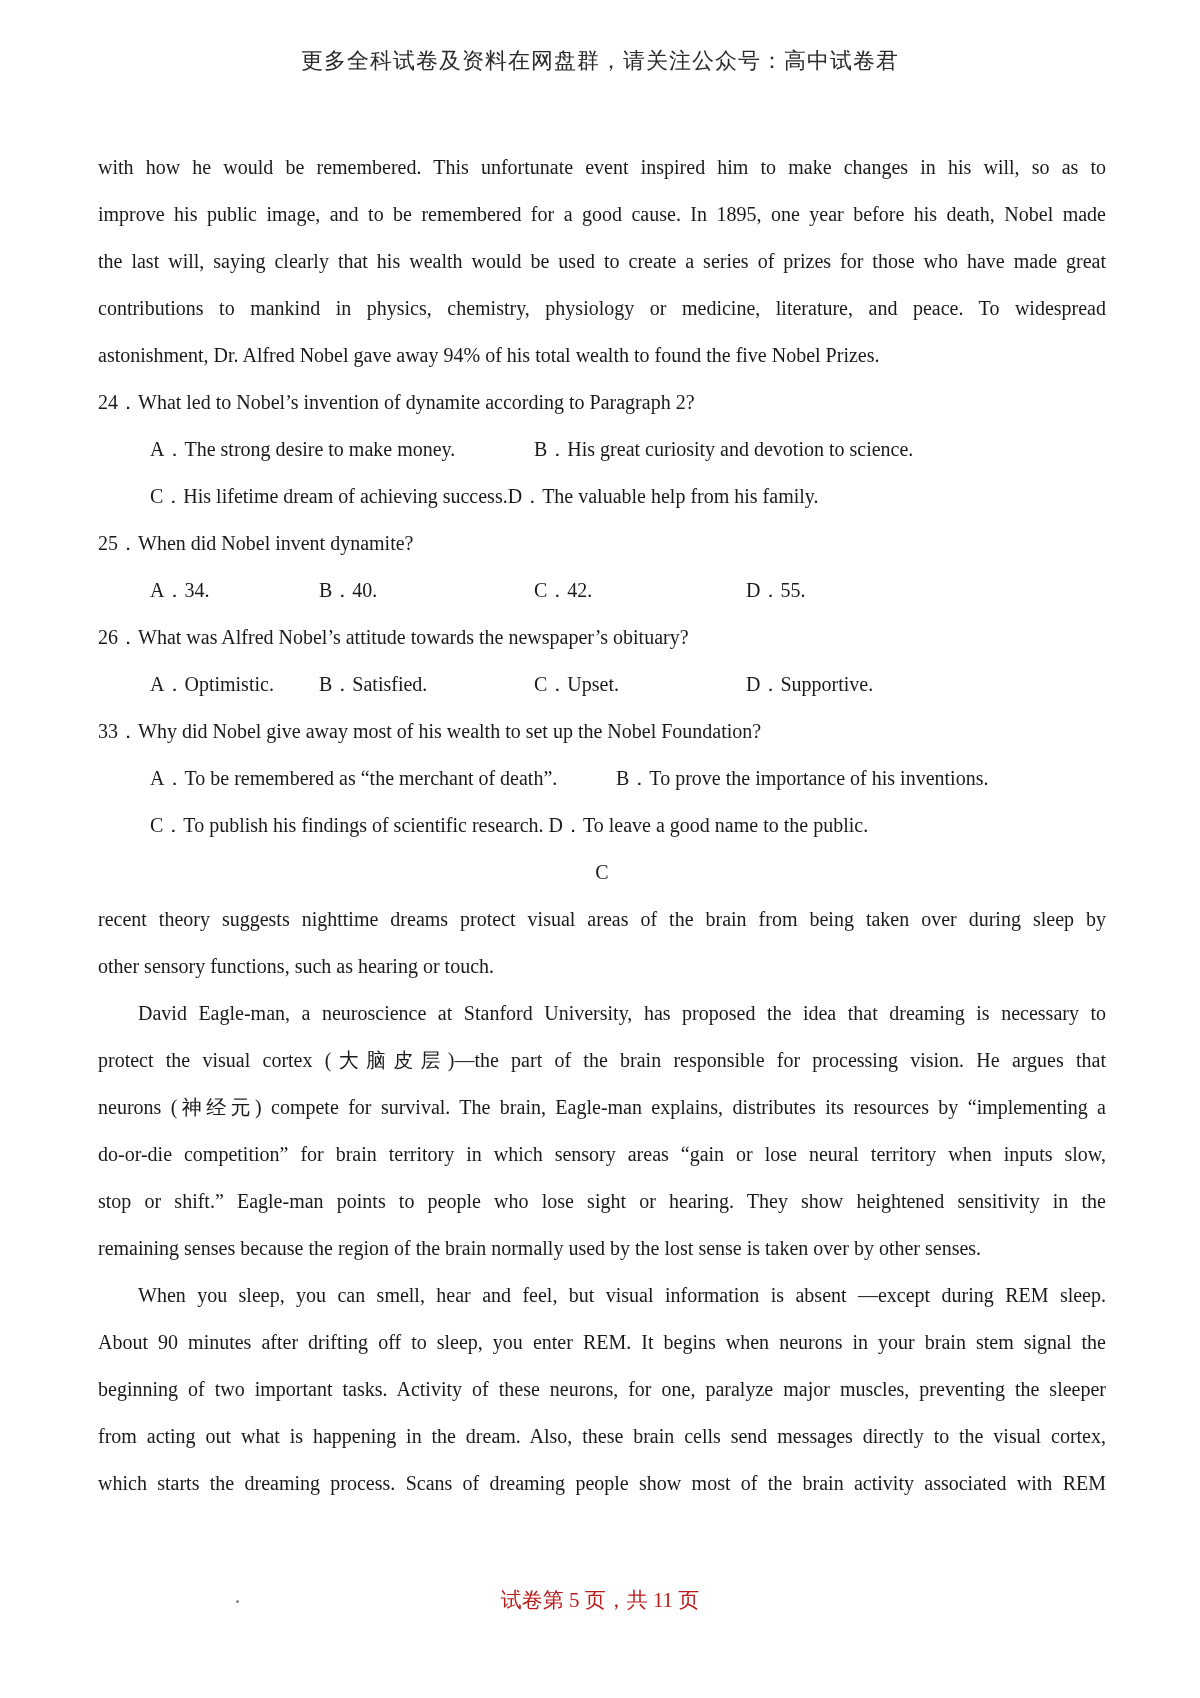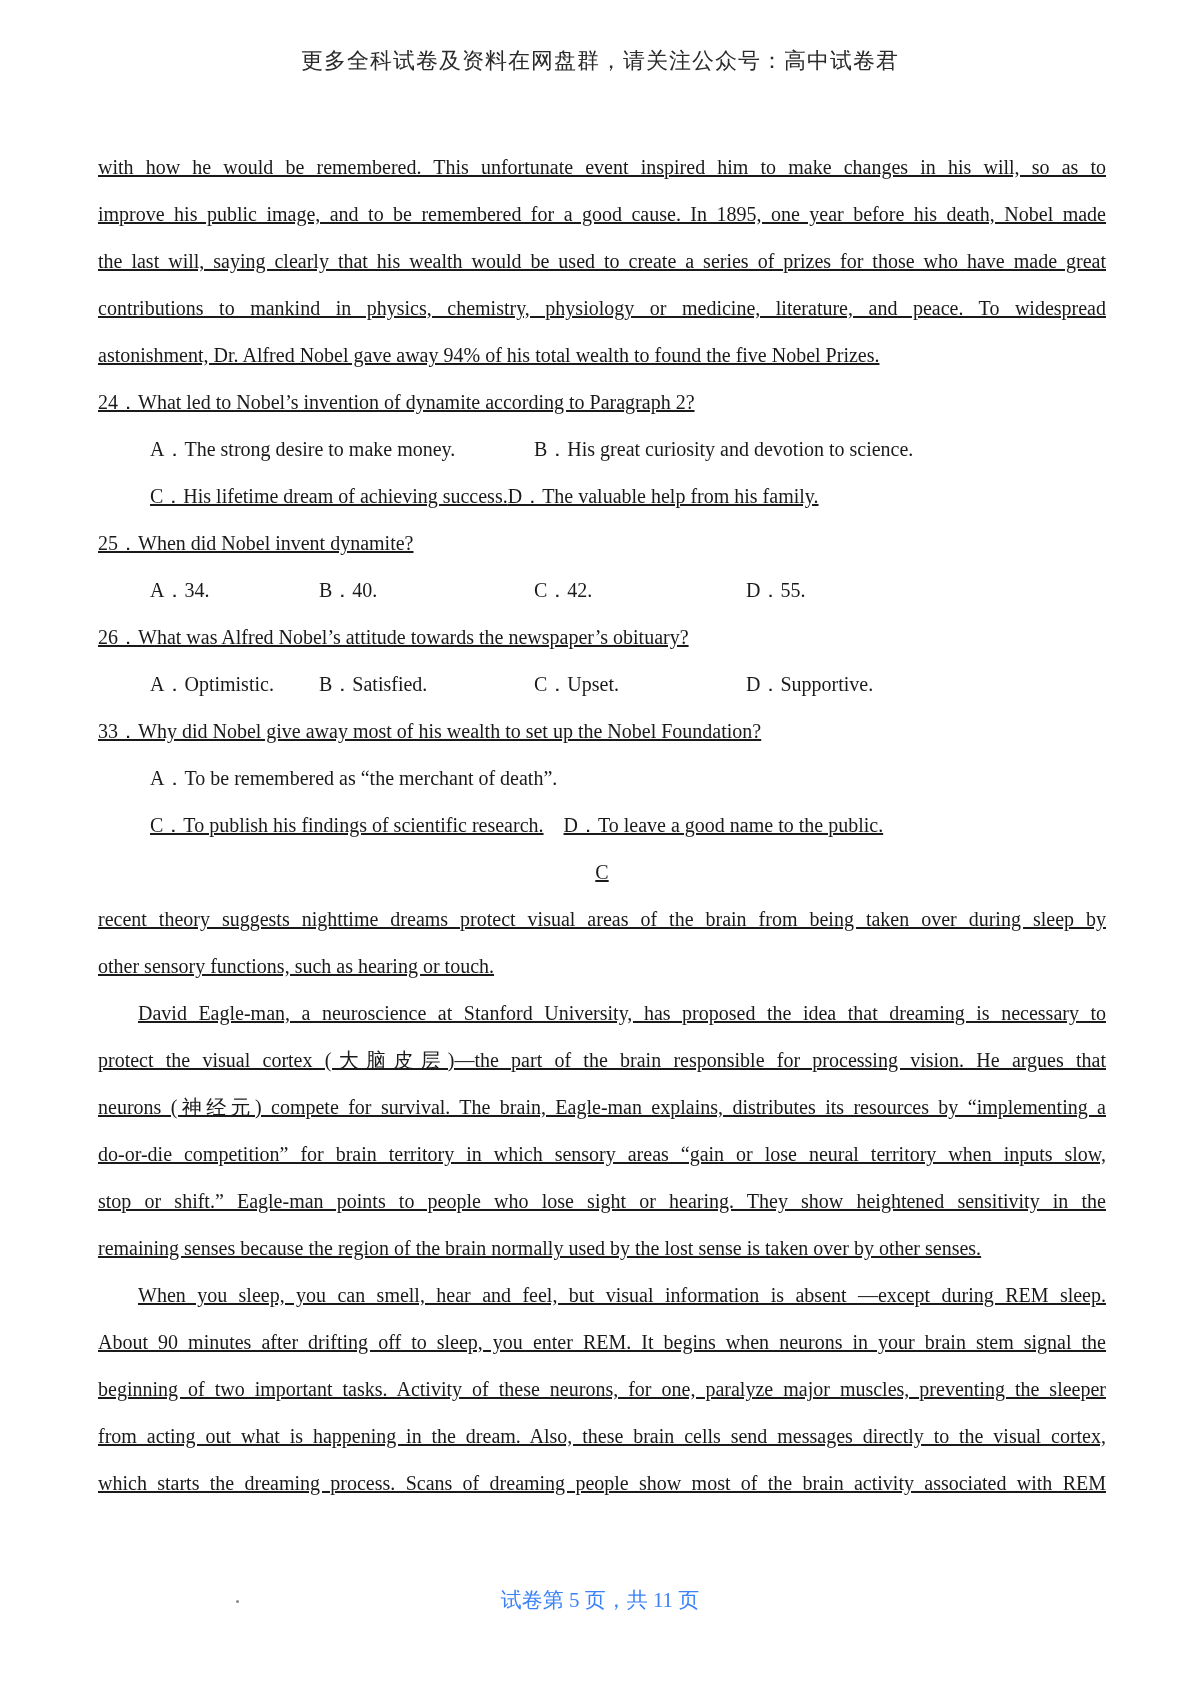--- a/index.html
+++ b/index.html
@@ -28,48 +28,47 @@
     top: 144px;
     left: 98px;
     width: 1008px;
   }
   .line {
     height: 47px;
     line-height: 47px;
     font-size: 20px;
     white-space: normal;
     overflow: visible;
-    text-decoration: underline;
   }
   
   .j {
     text-align: justify;
     text-align-last: justify;
   }
   .indent { text-indent: 40px; }
   .center { text-align: center; }
   
   .optrow { position: relative; }
   .opt { position: absolute; top: 0; white-space: nowrap; text-align: right; }
   .pos-a   { left: 52px;  }
   .pos-b   { left: 221px; }
   .pos-c   { left: 436px; }
   .pos-d   { left: 648px; }
   .pos-24b { left: 436px; }
   .pos-27b { left: 518px; }
   .inline-row { padding-left: 52px; white-space: nowrap; }
-  .gap-sm { margin-left: 20px; }
+  .gap-sm { margin-left: 5px; }
   .page-footer {
     position: absolute;
     top: 1586px;
     left: 0;
     width: 100%;
     text-align: center;
     font-size: 21px;
-    color: #3b82f6;
+    color: #b91c1c;
   }
   .artifact-dot {
     position: absolute;
     left: 236px;
     top: 1600px;
     width: 3px;
     height: 3px;
     background: #8a8a8a;
     border-radius: 50%;
   }
@@ -119,20 +118,21 @@
         <span class="opt pos-b">B．Satisfied.</span>
         <span class="opt pos-c">C．Upset.</span>
         <span class="opt pos-d">D．Supportive.</span>
       </div>
     </div>
 
     <div>
       <div class="line">33．Why did Nobel give away most of his wealth to set up the Nobel Foundation?</div>
       <div class="line optrow">
         <span class="opt pos-a">A．To be remembered as “the merchant of death”.</span>
+        <span class="opt pos-27b">B．To prove the importance of his inventions.</span>
       </div>
       <div class="line inline-row">
         <span>C．To publish his findings of scientific research.</span><span class="gap-sm">D．To leave a good name to the public.</span>
       </div>
     </div>
 
     <div class="line center">C</div>
 
     <div>
       <div class="line j">recent theory suggests nighttime dreams protect visual areas of the brain from being taken over during sleep by</div>

